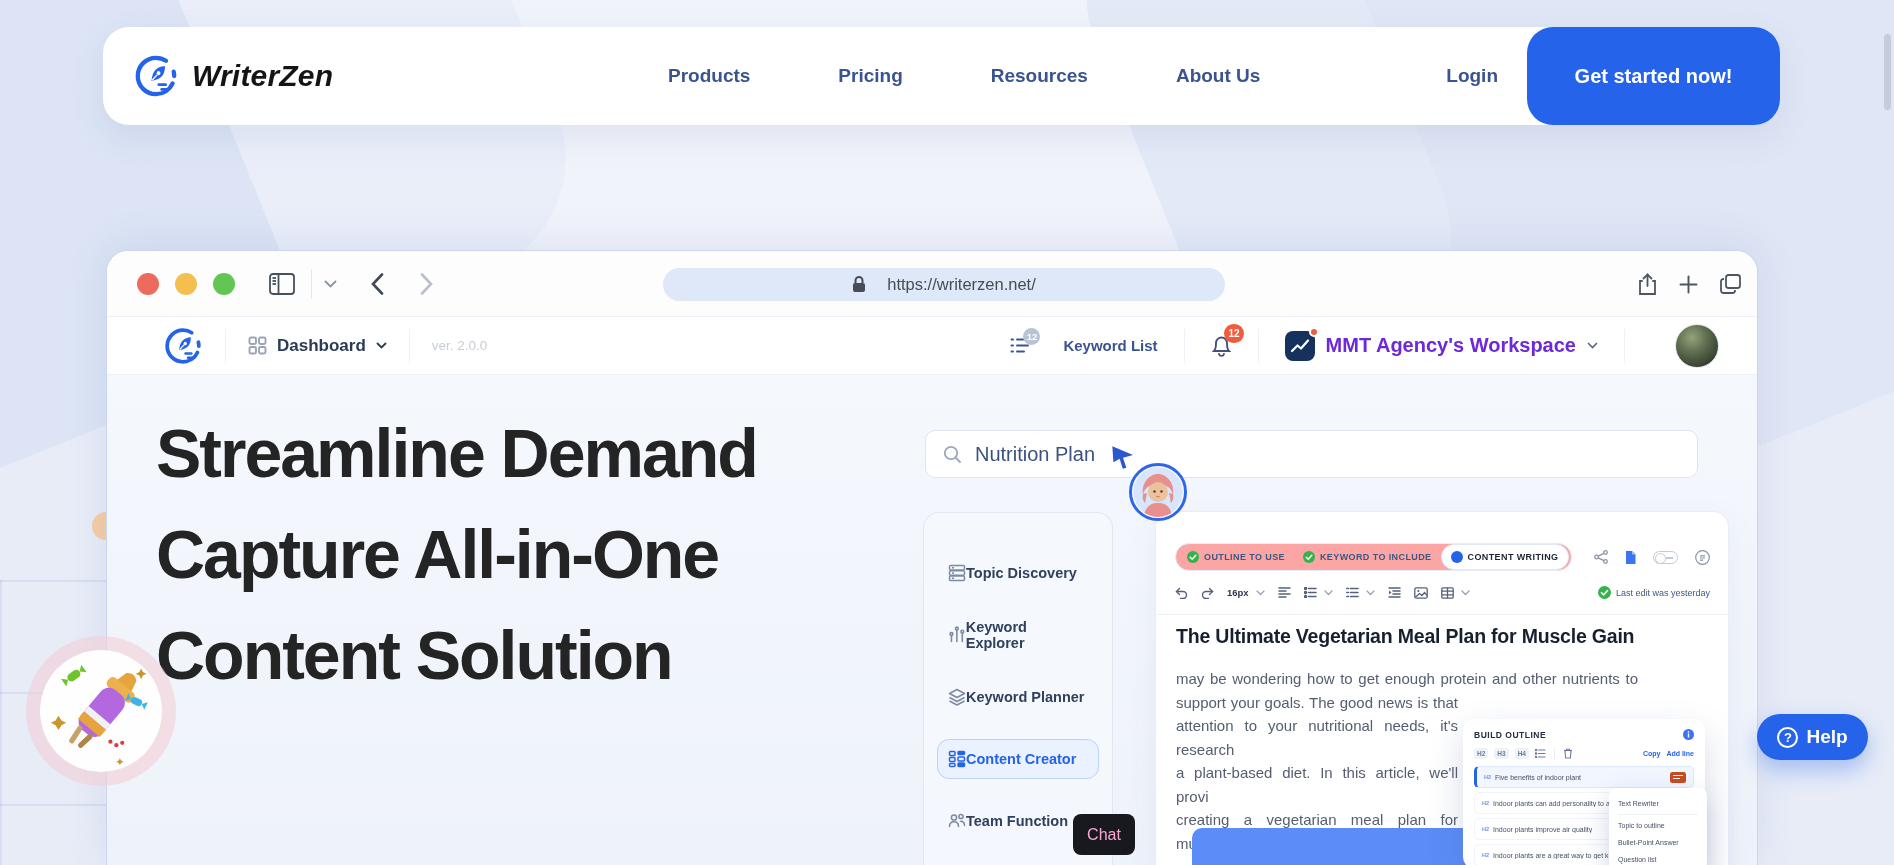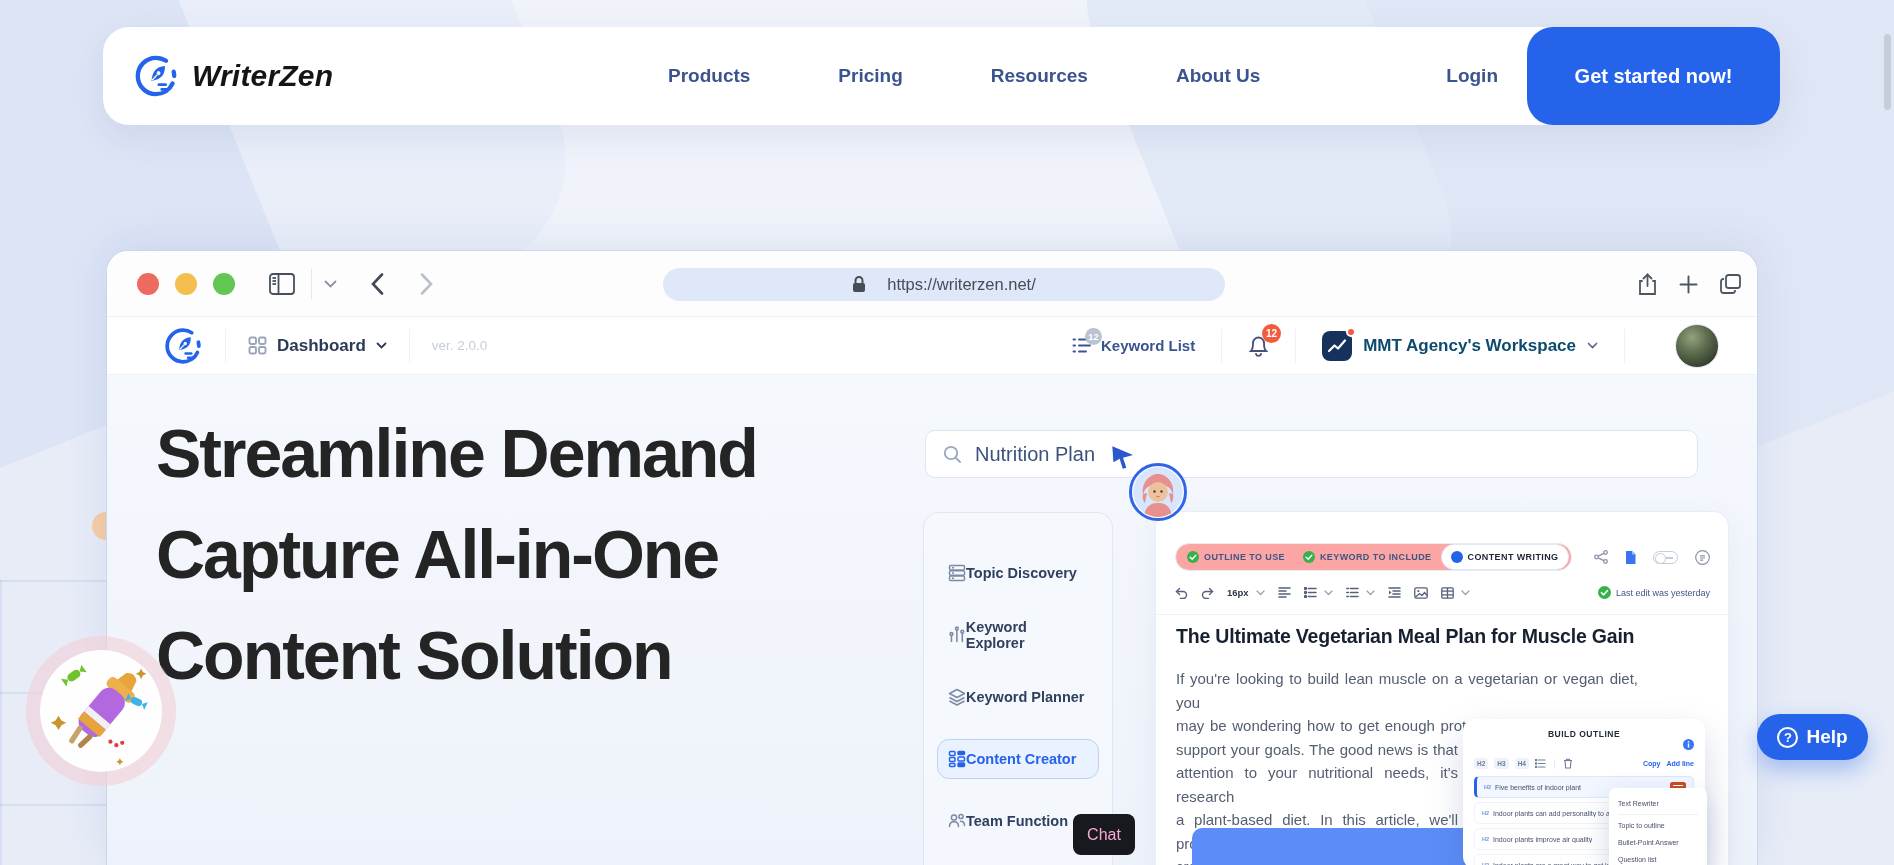--- a/index.html
+++ b/index.html
@@ -60,29 +60,29 @@
   .app-logo { margin-left:56px; }
   .menu-trigger { display:flex; align-items:center; gap:10px; margin-left:22px; cursor:pointer; }
   .menu-trigger .lbl { font-size:17px; font-weight:bold; color:#2b3a57; }
   .mt-div { margin-left:22px; }
   .version { margin-left:22px; font-size:13.5px; color:#c6cdda; }
   .ah-right { margin-left:auto; display:flex; align-items:center; padding-right:38px; }
   .kw-group { display:flex; align-items:center; gap:9px; cursor:pointer; }
   .kw-iconwrap { position:relative; color:#3a5490; }
   .mini-badge { position:absolute; top:-9px; right:-10px; min-width:17px; height:17px; border-radius:9px; background:#b9c3d4;
     color:#fff; font-size:9.5px; font-weight:bold; display:flex; align-items:center; justify-content:center; padding:0 3px; }
-  .kw-label { font-size:15px; font-weight:bold; color:#3a5490; }
+  .kw-label { font-size:15px; font-weight:bold; color:#3a5490;margin-left:24px; }
   .ah-right .vdiv { margin:0 26px; }
   .bell-wrap { position:relative; color:#45517a; cursor:pointer; }
   .bell-badge { position:absolute; top:-10px; right:-12px; min-width:19px; height:19px; border-radius:10px; background:#f25c3d;
     color:#fff; font-size:10px; font-weight:bold; display:flex; align-items:center; justify-content:center; padding:0 4px; }
   .ws-group { display:flex; align-items:center; gap:11px; cursor:pointer; }
   .ws-icon { position:relative; width:30px; height:30px; border-radius:8px; background:#16325c; display:flex; align-items:center; justify-content:center; }
   .ws-dot { position:absolute; top:-4px; right:-4px; width:10px; height:10px; border-radius:50%; background:#f25c3d; border:2px solid #fff; }
-  .ws-label { font-size:17px; font-weight:bold; color:#0c4a6e; }
+  .ws-label { font-size:20px; font-weight:bold; color:#6d28d9; }
   .ws-chev { color:#5a6783; }
   .avatar { width:44px; height:44px; border-radius:50%; margin-left:24px; cursor:pointer;
     background:radial-gradient(circle at 38% 30%, #93a37b 0%, #5d6b4e 40%, #2c3726 85%); border:1px solid #e2e7ef; }
 
   
   .content-bg { position:absolute; left:0; top:124px; right:0; bottom:0; background:linear-gradient(180deg,#f5f8fd 0%, #eef2fa 100%); }
 
   .hero-heading { position:absolute; left:49px; top:152px; font-size:68px; line-height:101px; font-weight:bold;
     letter-spacing:-2px; color:#242424; }
   .hero-sub { position:absolute; left:49px; top:478px; font-size:25px; line-height:46px; color:#2c2e33; }
@@ -130,21 +130,21 @@
   .doc-title { position:absolute; left:20px; top:113px; font-size:19.5px; font-weight:bold; color:#17202f; letter-spacing:-0.2px; }
   .doc-body { position:absolute; left:20px; top:155px; font-size:15px; line-height:23.5px; color:#545e70; }
   .doc-line { text-align:justify; text-align-last:justify; }
   .doc-line.full { width:462px; }
   .doc-line.cut { width:282px; }
   .blue-block { position:absolute; left:36px; top:316px; width:394px; height:45px; background:#5b8cf7; border-radius:10px 10px 0 0; }
 
   
   .outline-card { position:absolute; left:1356px; top:468px; width:242px; height:150px; background:#fff; border-radius:12px;
     box-shadow:0 14px 34px rgba(70,90,150,0.22); padding:10px 11px; z-index:7; }
-  .oc-head { display:flex; align-items:center;flex-direction:column; }
+  .oc-head { display:flex; align-items:flex-end; }
   .oc-title { font-size:8.5px; font-weight:bold; letter-spacing:0.5px; color:#232b3d; }
   .oc-info { margin-left:auto; cursor:pointer; }
   .oc-tools { display:flex; align-items:center; gap:6px; margin-top:8px; color:#6f7c9a; }
   .oc-chip { font-size:6.5px; font-weight:bold; color:#6f7c9a; background:#eef2f9; border-radius:3px; padding:2px 3px; cursor:pointer; }
   .oc-sep { width:1px; height:10px; background:#e6eaf2; margin:0 2px; }
   .oc-spacer { flex:1; }
   .oc-link { font-size:7px; font-weight:bold; color:#2563eb; cursor:pointer; }
   .oc-items { margin-top:7px; }
   .oc-row { display:flex; align-items:center; gap:4px; height:22px; border:1px solid #f0f3f9; border-radius:5px;
     margin-bottom:4px; padding:0 7px; cursor:pointer; background:#fff; }
@@ -553,21 +553,20 @@
             <circle cx="6" cy="6" r="6" fill="#36b24a"></circle>
             <path d="M3.2 6.2 L5.2 8.2 L8.8 4.2" fill="none" stroke="#fff" stroke-width="1.5" stroke-linecap="round"></path>
           </svg>
         <span>Last edit was yesterday</span>
       </span>
     </div>
     <div class="ed-divider"></div>
 
     <h2 class="doc-title">The Ultimate Vegetarian Meal Plan for Muscle Gain</h2>
     <div class="doc-body">
-      <div class="doc-line full">If you're looking to build lean muscle on a vegetarian or vegan diet, you</div>
       <div class="doc-line full">may be wondering how to get enough protein and other nutrients to</div>
       <div class="doc-line cut">support your goals. The good news is that</div>
       <div class="doc-line cut">attention to your nutritional needs, it's research</div>
       <div class="doc-line cut">a plant-based diet. In this article, we'll provi</div>
       <div class="doc-line cut">creating a vegetarian meal plan for muscle gain</div>
     </div>
     <div class="blue-block"></div>
   </section>
 
   <div class="outline-card">

